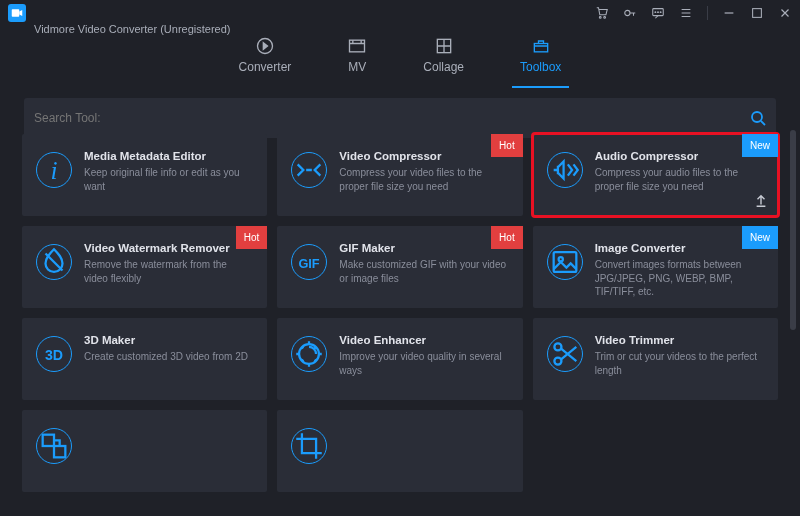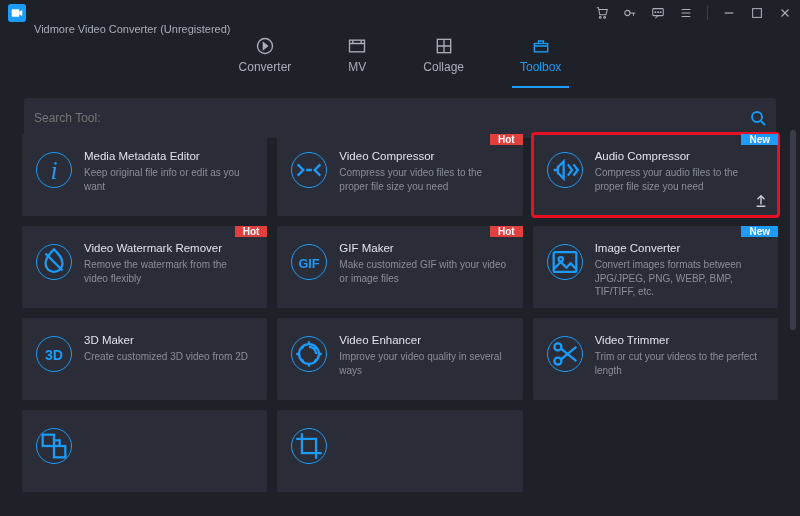--- a/index.html
+++ b/index.html
@@ -22,23 +22,23 @@
 .searchbar { margin: 10px 24px 8px 24px; height: 40px; background: #2a2d37; border-radius: 3px; display: flex; align-items: center; padding: 0 10px; }
 .searchbar input { flex: 1; background: transparent; border: none; outline: none; color: #a9aeb9; font-size: 12px; }
 .searchbar .sicon { width: 16px; height: 16px; color: #1b9cfc; margin-left:8px;}
 
 .scroll-area { position: absolute; top: 128px; bottom: 0; left: 0; right: 0; overflow: hidden; }
 .grid { display: grid; grid-template-columns: repeat(3, 1fr); gap: 10px; padding: 6px 22px 10px 22px; }
 .card { background: #2a2d37; border-radius: 2px; height: 82px; position: relative; padding: 16px 14px 12px 14px; display: flex; gap: 12px; cursor: pointer; }
 .card.highlight { outline: 3px solid #e81123; outline-offset: -1px; }
 .card .cicon { width: 36px; height: 36px; border: 1.5px solid #1b9cfc; border-radius: 50%; flex-shrink: 0; display:flex; align-items:center; justify-content:center; color:#1b9cfc; margin-top:2px;}
 .card .ctext { flex: 1; min-width: 0; }
-.card .ctitle { font-size: 11.5px; color: #e1e3ea; font-weight: 400; margin-bottom: 4px; }
+.card .ctitle { font-size: 11.5px; color: #e1e3ea; font-weight: 700; margin-bottom: 4px; }
 .card .cdesc { font-size: 10px; color: #8a8e9b; line-height: 1.35; }
-.badge { position: absolute; top: 0; right: 0; font-size: 10px; padding: 0 8px; color: #fff; font-weight:700;}
+.badge { position: absolute; top: 0; right: 0; font-size: 10px; padding: 6px 8px; color: #fff; font-weight:400;}
 .badge.hot { background: #e23f3f; }
 .badge.new { background: #1b9cfc; text-align: center; }
 .card .pin { position:absolute; right:10px; bottom:8px; color:#c8cbd4; }
 
 .scrollbar { position: absolute; right: 4px; top: 130px; bottom: 10px; width: 6px; }
 .scrollbar .thumb { position: absolute; top: 0; width: 6px; height: 200px; background: #3a3d47; border-radius: 3px; }
 
 svg { display: block; }
 </style>
 </head>

